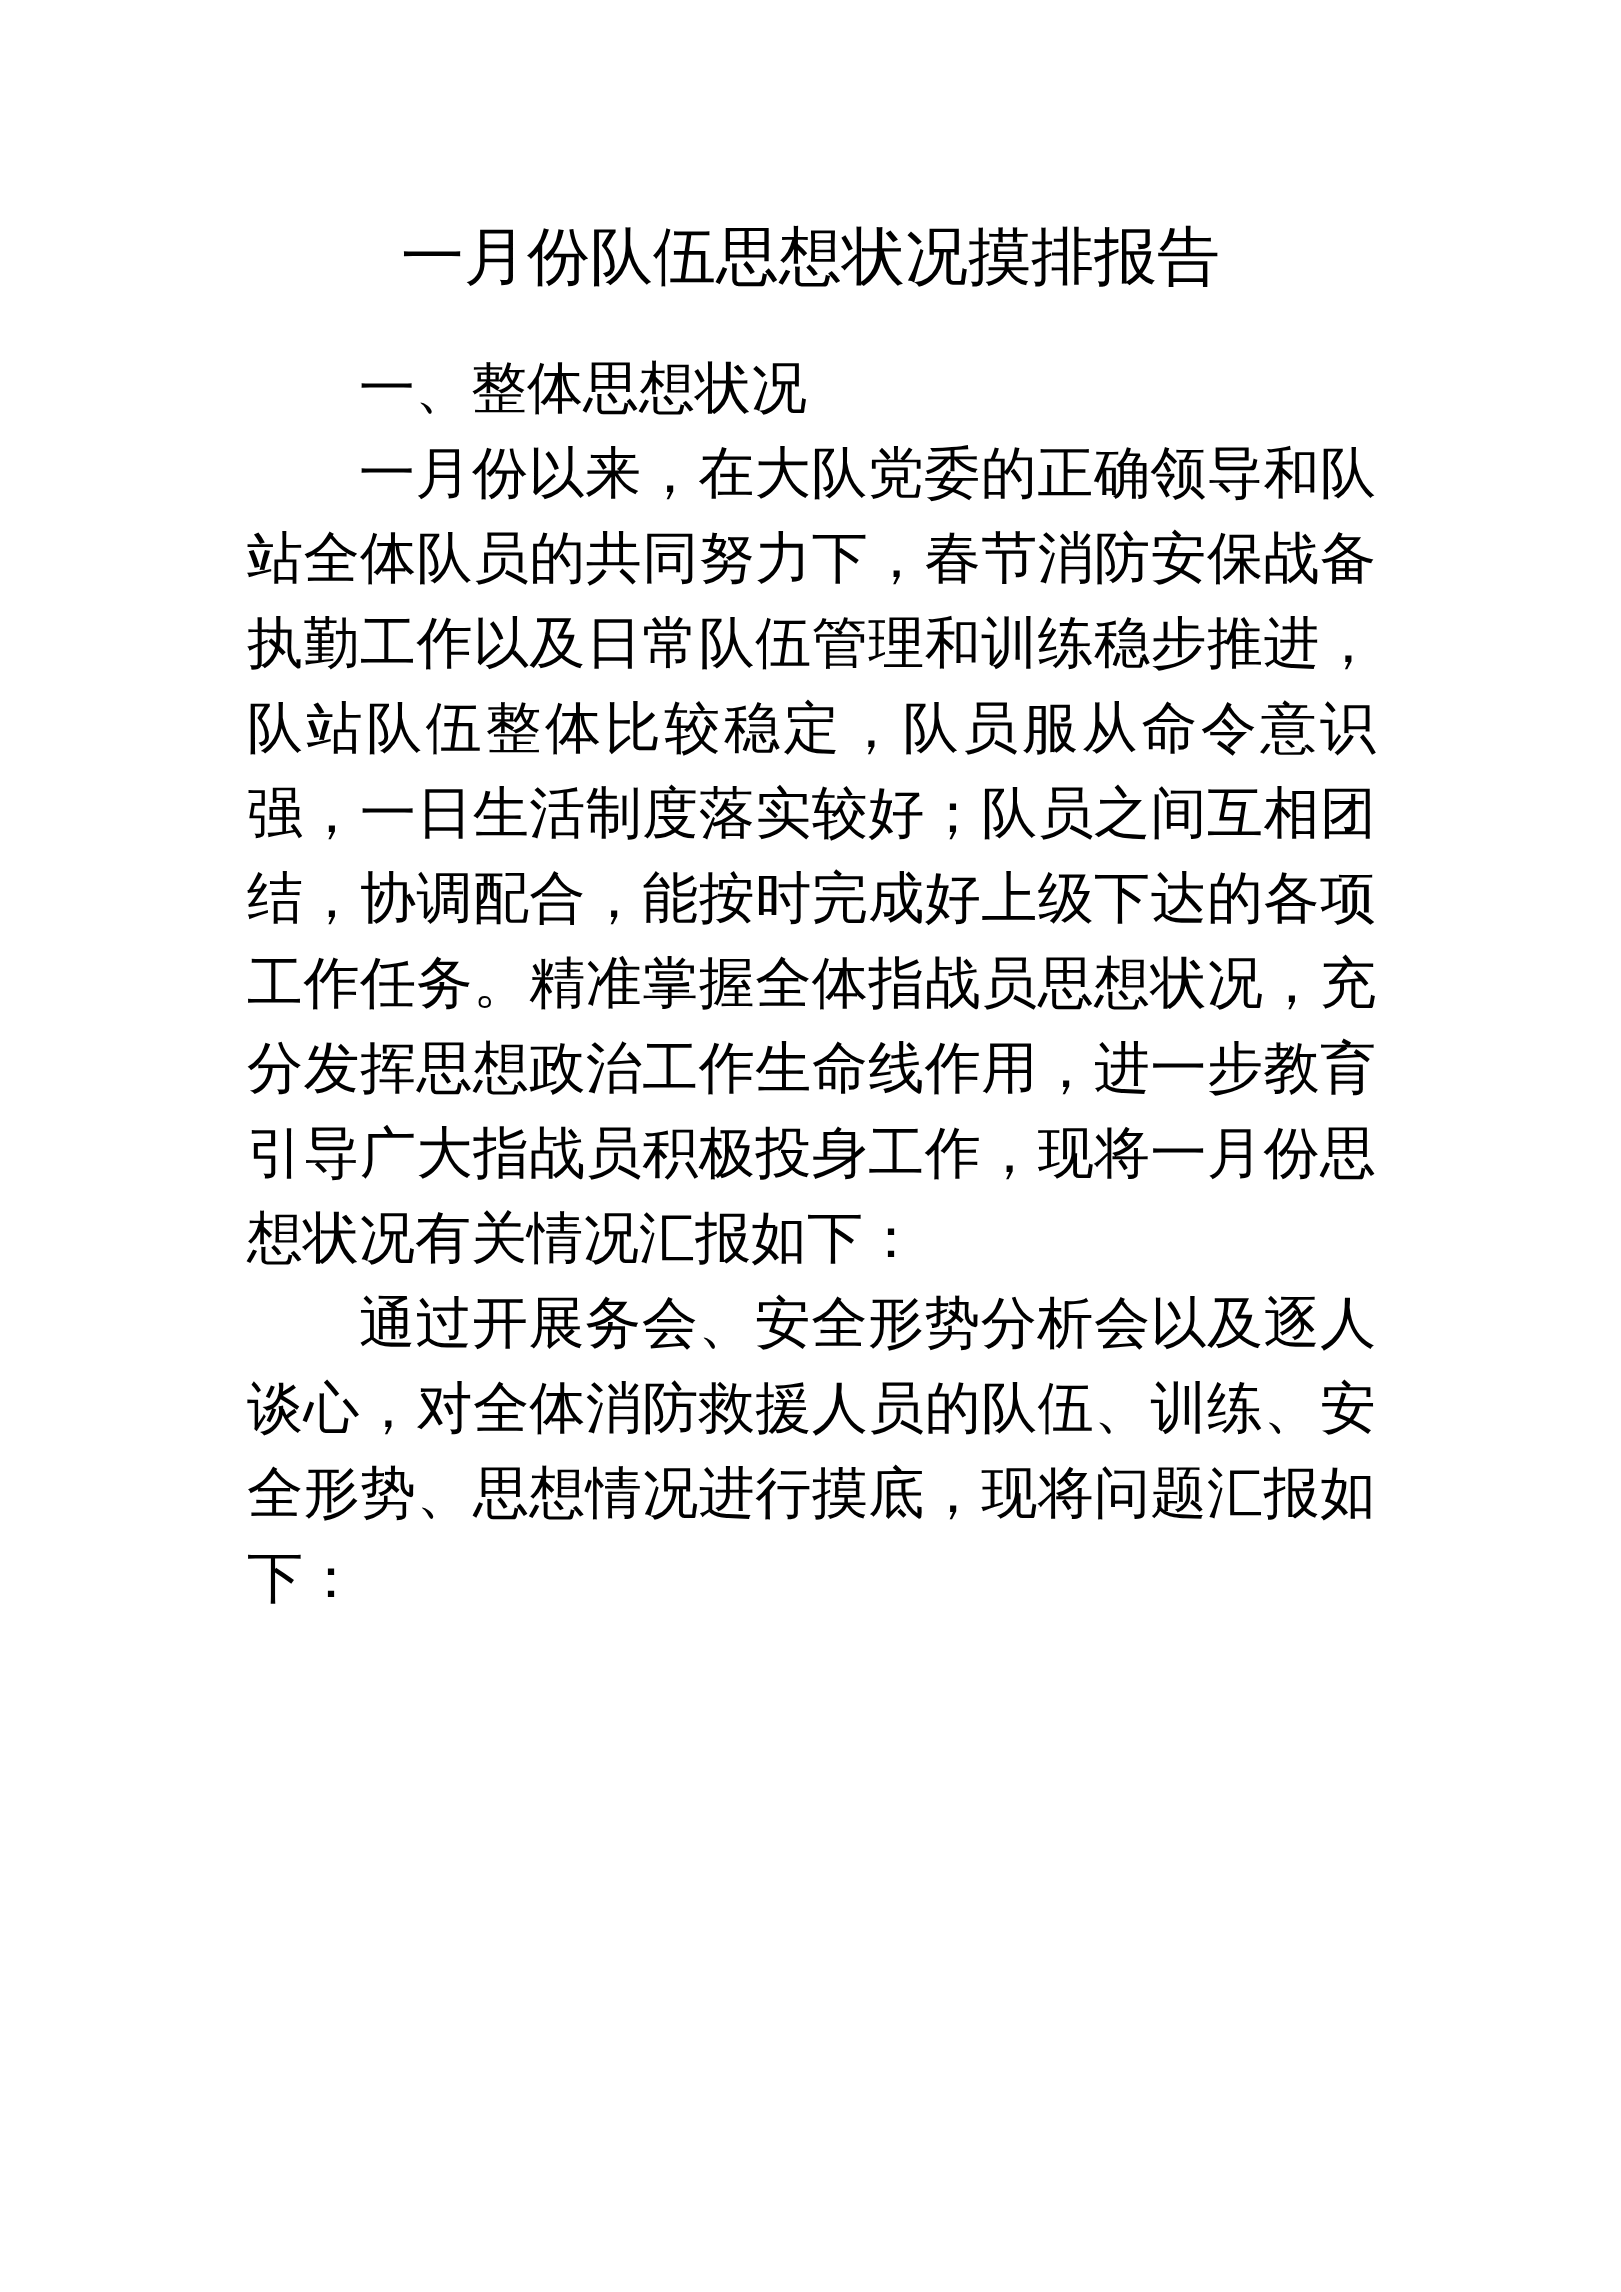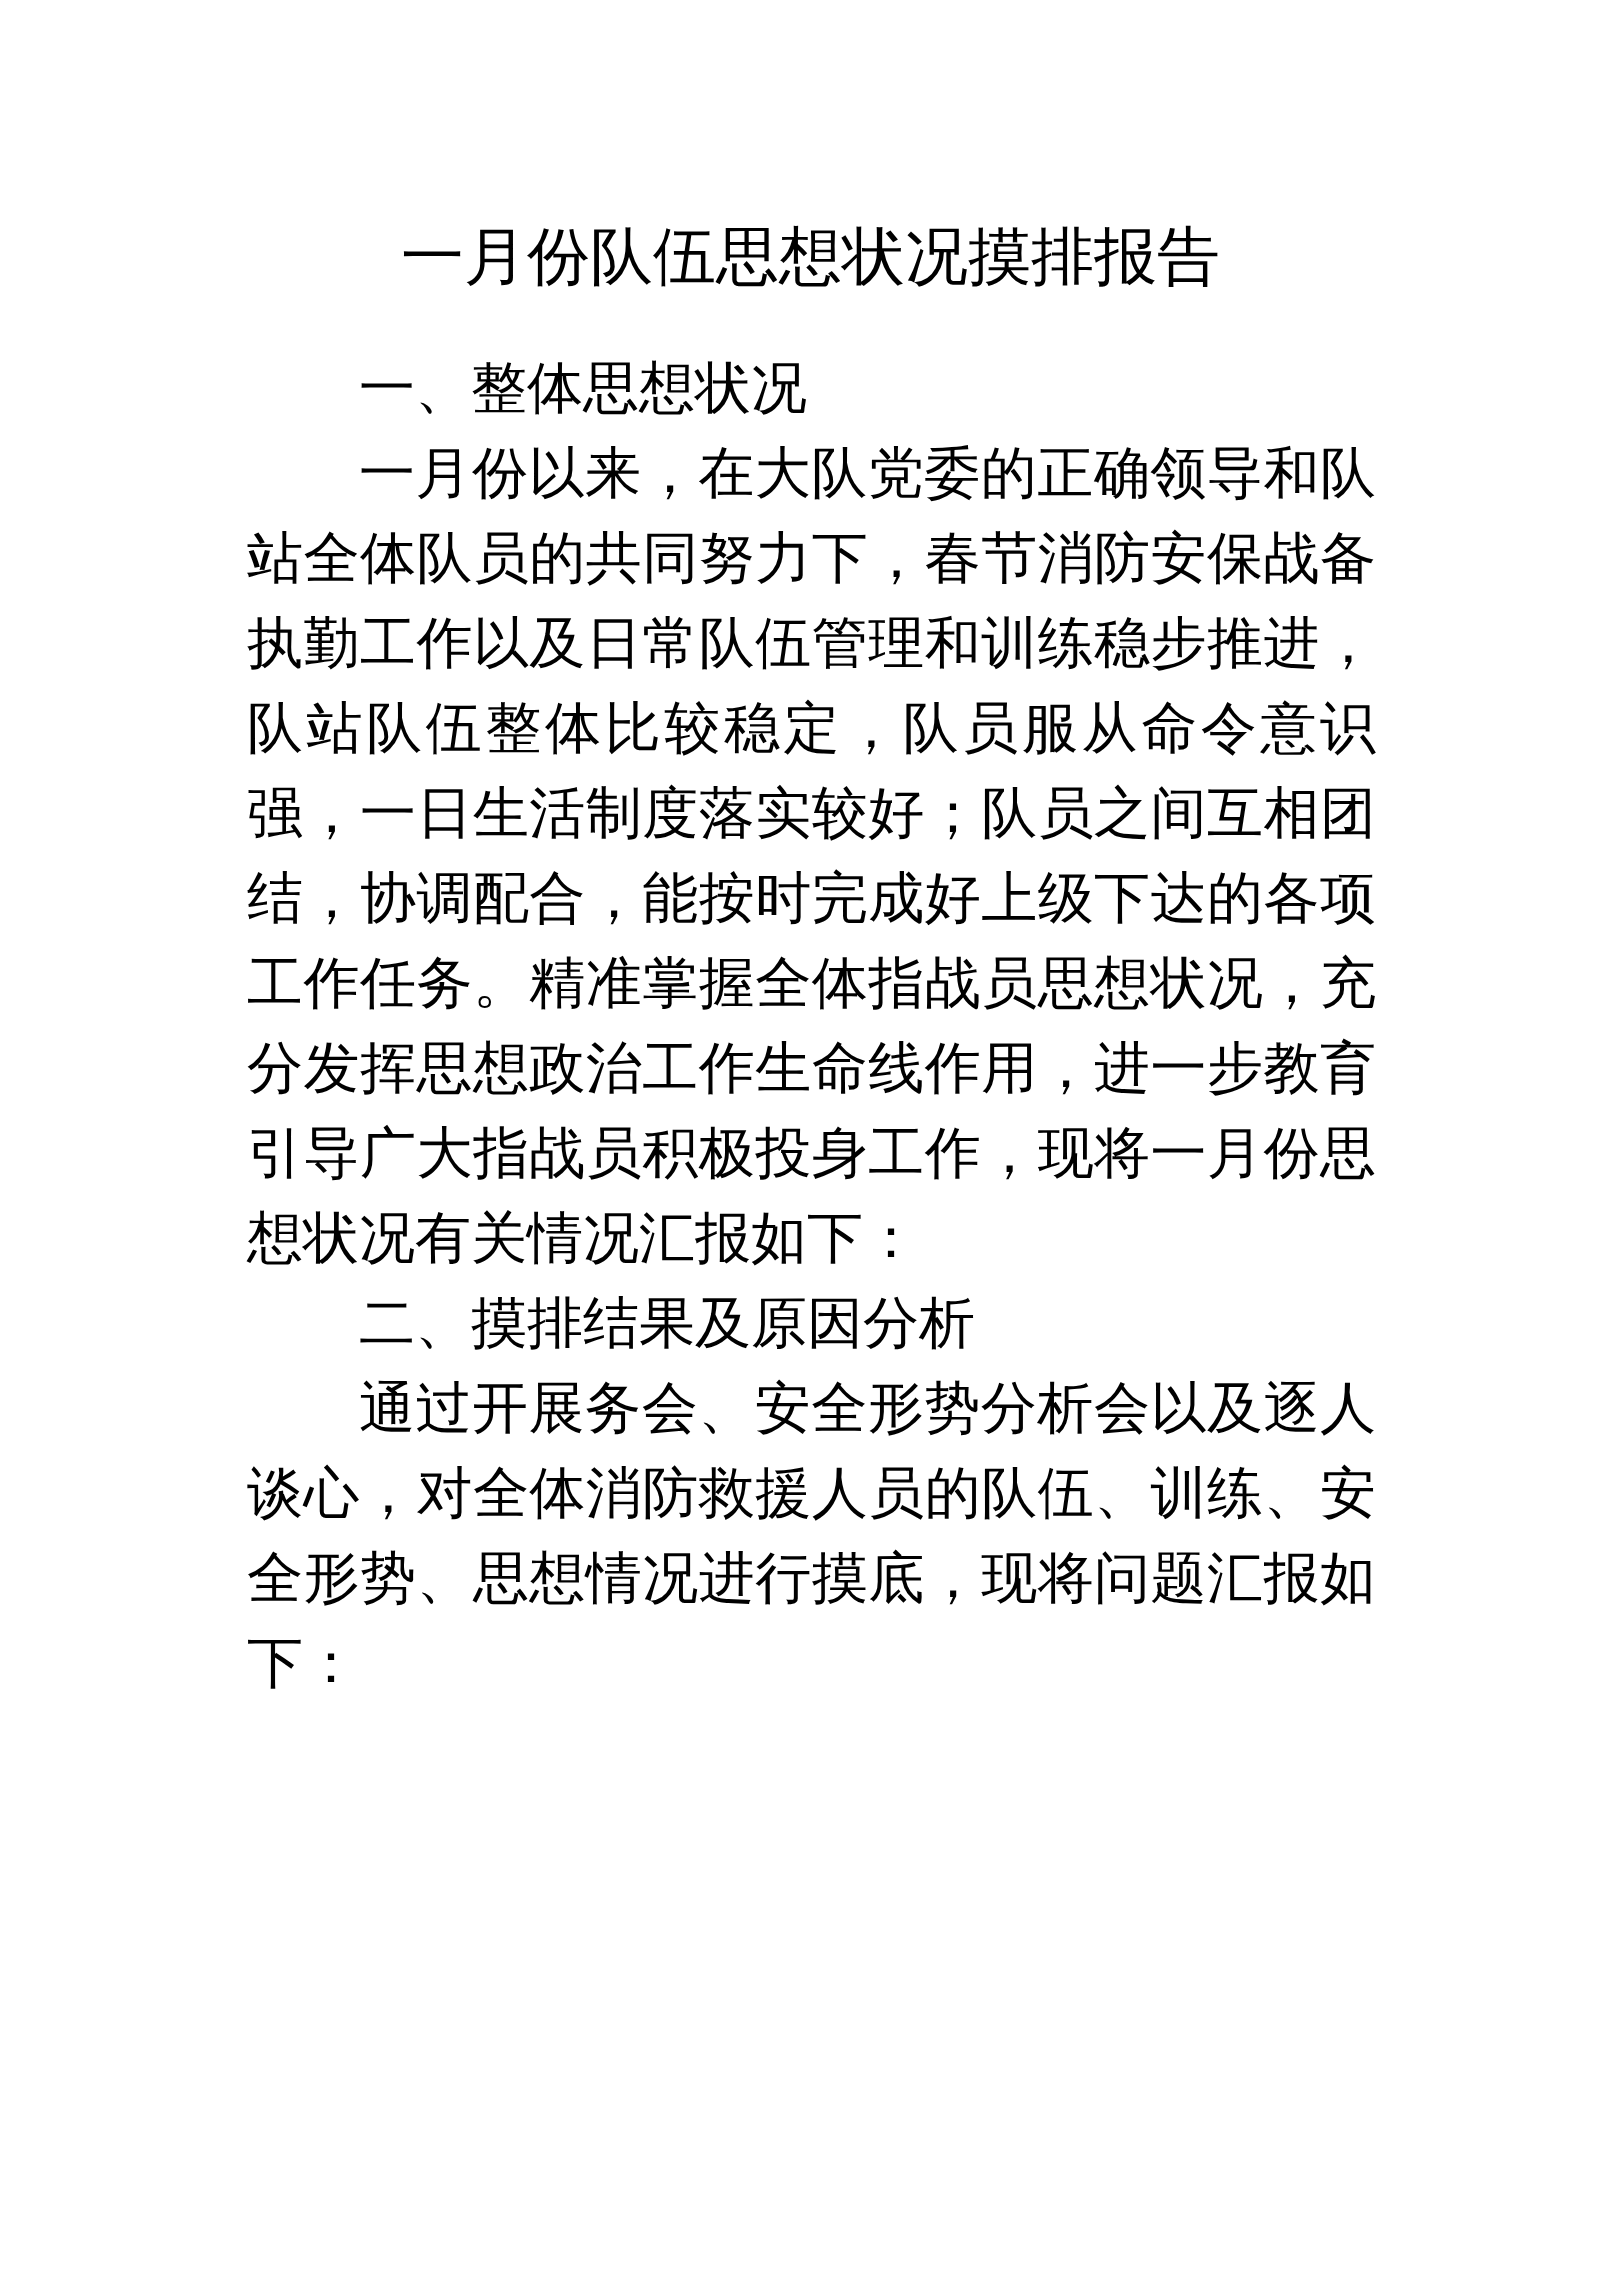--- a/index.html
+++ b/index.html
@@ -54,18 +54,17 @@
   </style>
 </head>
 <body>
 
 <div class="page">
   <h1 class="doc-title">一月份队伍思想状况摸排报告</h1>
 
   <div class="body">
     <p class="para">一、整体思想状况</p>
     <p class="para">一月份以来，在大队党委的正确领导和队站全体队员的共同努力下，春节消防安保战备执勤工作以及日常队伍管理和训练稳步推进，队站队伍整体比较稳定，队员服从命令意识强，一日生活制度落实较好；队员之间互相团结，协调配合，能按时完成好上级下达的各项工作任务。精准掌握全体指战员思想状况，充分发挥思想政治工作生命线作用，进一步教育引导广大指战员积极投身工作，现将一月份思想状况有关情况汇报如下：</p>
-    <p class="para">二、摸排结果及原因分析</p>
     <p class="para">通过开展务会、安全形势分析会以及逐人谈心，对全体消防救援人员的队伍、训练、安全形势、思想情况进行摸底，现将问题汇报如下：</p>
 
   </div>
 </div>
 
 
 </body></html>

